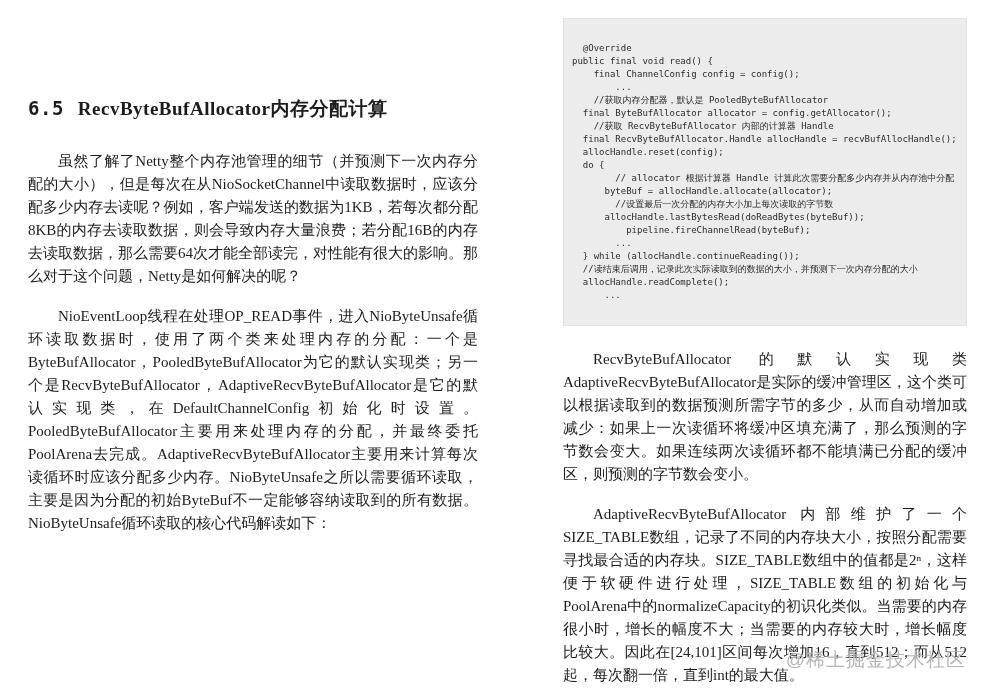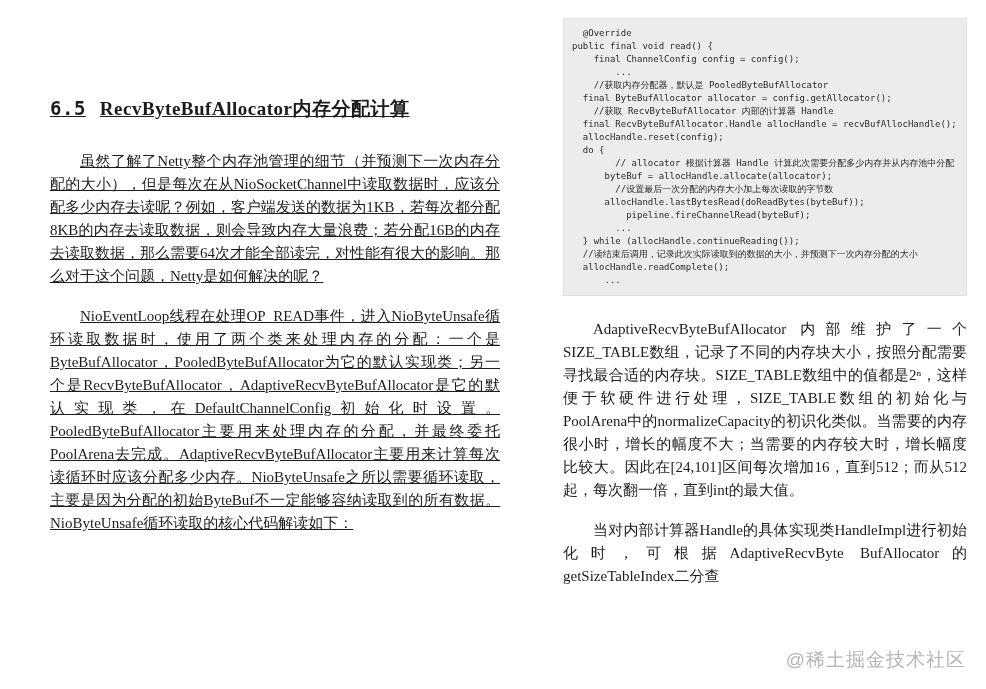--- a/index.html
+++ b/index.html
@@ -11,24 +11,23 @@
     position: relative;
     width: 986px;
     height: 689px;
     background: #ffffff;
     overflow: hidden;
     font-family: "Liberation Serif", "DejaVu Serif", serif;
     color: #1c1c1c;
   }
   .col-left {
     position: absolute;
-    left: 50px;
+    left: 28px;
     top: 96px;
     width: 450px;
-    text-decoration: underline;
   }
   .section-heading {
     font-size: 19px;
     font-weight: bold;
     letter-spacing: 0.5px;
     margin: 0 0 28px 0;
     font-family: "Liberation Serif", "DejaVu Serif", serif;
   }
   .section-heading .num {
     margin-right: 14px;
@@ -44,21 +43,21 @@
   .col-right {
     position: absolute;
     left: 563px;
     top: 18px;
     width: 404px;
   }
   .code-block {
     background: #ececec;
     border: 1px solid #e2e2e2;
     margin: 0 0 22px 0;
-    padding: 8px 8px;
+    padding: 23px 8px;
     font-family: "DejaVu Sans Mono", "Liberation Mono", monospace;
     font-size: 9px;
     line-height: 13px;
     color: #2a2a2a;
     white-space: pre;
     overflow: hidden;
   }
   .watermark {
     position: absolute;
     right: 20px;
@@ -96,19 +95,20 @@
         // allocator 根据计算器 Handle 计算此次需要分配多少内存并从内存池中分配
       byteBuf = allocHandle.allocate(allocator);
         //设置最后一次分配的内存大小加上每次读取的字节数
       allocHandle.lastBytesRead(doReadBytes(byteBuf));
           pipeline.fireChannelRead(byteBuf);
         ...
   } while (allocHandle.continueReading());
   //读结束后调用，记录此次实际读取到的数据的大小，并预测下一次内存分配的大小
   allocHandle.readComplete();
       ...</pre>
+    <p class="body-par">RecvByteBufAllocator 的默认实现类AdaptiveRecvByteBufAllocator是实际的缓冲管理区，这个类可以根据读取到的数据预测所需字节的多少，从而自动增加或减少：如果上一次读循环将缓冲区填充满了，那么预测的字节数会变大。如果连续两次读循环都不能填满已分配的缓冲区，则预测的字节数会变小。</p>
     <p class="body-par">AdaptiveRecvByteBufAllocator 内部维护了一个SIZE_TABLE数组，记录了不同的内存块大小，按照分配需要寻找最合适的内存块。SIZE_TABLE数组中的值都是2ⁿ，这样便于软硬件进行处理，SIZE_TABLE数组的初始化与PoolArena中的normalizeCapacity的初识化类似。当需要的内存很小时，增长的幅度不大；当需要的内存较大时，增长幅度比较大。因此在[24,101]区间每次增加16，直到512；而从512起，每次翻一倍，直到int的最大值。</p>
     <p class="body-par">当对内部计算器Handle的具体实现类HandleImpl进行初始化时，可根据AdaptiveRecvByte BufAllocator的getSizeTableIndex二分查</p>
   </div>
 
   <div class="watermark">@稀土掘金技术社区</div>
 
 </div>
 
 </body></html>

